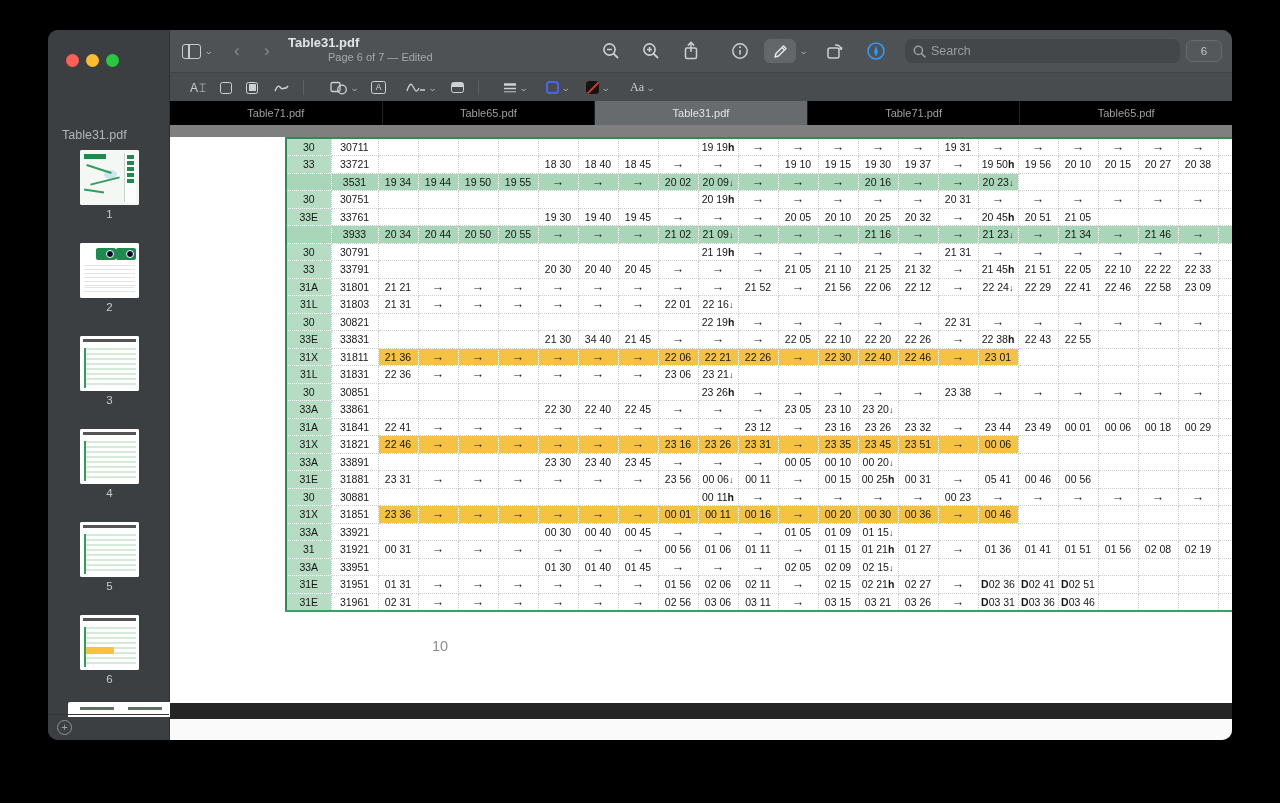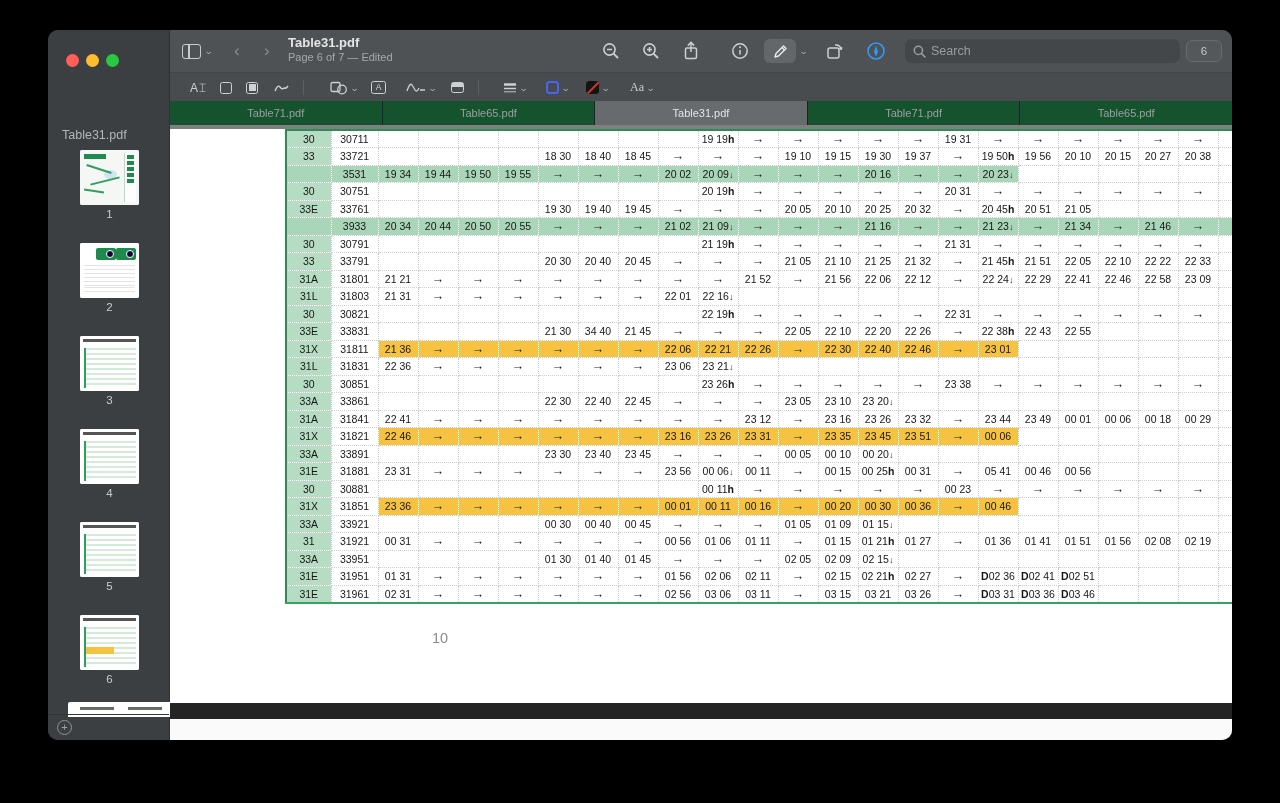--- a/index.html
+++ b/index.html
@@ -54,21 +54,21 @@
   .titlebar { position:relative; height:42px; background:#4f5254; }
   .tb-item { position:absolute; top:0; height:42px; display:flex; align-items:center; color:#c9cacc; }
   .sbtoggle { left:12px; gap:4px; }
   .sbtoggle .glyph { width:19px; height:15px; border:1.6px solid #c9cacb; border-radius:3px; position:relative; }
   .sbtoggle .glyph i { position:absolute; left:5px; top:0; bottom:0; width:1.6px; background:#c9cacb; }
   .chev { font-size:9px; color:#a6a9ab; transform:scaleX(1.3); }
   .nav-back { left:64px; } .nav-fwd { left:94px; }
   .nav-back span, .nav-fwd span { font-size:17px; color:#8a8d8f; }
   .title-block { position:absolute; left:118px; top:5px; }
   .title-block .t { font-size:13px; font-weight:700; color:#e3e4e5; }
-  .title-block .s { font-size:11px; color:#a6a8aa; margin-top:1px; }
+  .title-block .s { font-size:11px; color:#a6a8aa; margin-top:1px;margin-left:40px; }
   .icon-btn { position:absolute; top:10px; width:26px; height:22px; display:flex;
               align-items:center; justify-content:center; }
   .pencil-btn { position:absolute; left:594px; top:9px; width:32px; height:24px;
                 background:#63676a; border-radius:6px; display:flex; align-items:center; justify-content:center; }
   .pencil-chev { position:absolute; left:630px; top:16px; }
   .searchbox { position:absolute; left:735px; top:9px; width:275px; height:24px;
                background:#43474a; border-radius:7px; display:flex; align-items:center;
                padding:0 8px; gap:5px; }
   .searchbox input { background:transparent; border:none; outline:none; color:#dcdddd;
                      font-size:12.5px; width:200px; font-family:"Liberation Sans",sans-serif; }
@@ -88,26 +88,26 @@
             font-size:8.5px; text-align:center; line-height:10px; }
   .g-note { width:13px; height:11px; border:1.4px solid #cfd0d1; border-radius:2.5px; position:relative; }
   .g-note i { position:absolute; left:0; right:0; top:0; height:3.5px; background:#cfd0d1; }
   .g-chip { width:13px; height:13px; border-radius:3.5px; }
   .chip-border { border:2.5px solid #4a63f0; }
   .chip-fill { background:#141414; position:relative; overflow:hidden; }
   .chip-fill i { position:absolute; left:-2px; top:5.5px; width:18px; height:1.8px; background:#d03a2e; transform:rotate(-45deg); }
   .g-aa { font-size:12px;font-family:Liberation Serif, serif; }
 
   .tabbar { height:24px; background:#1f2223; display:flex; gap:1px; }
-  .tab { flex:1; background:#14532d; color:#9d9fa0; font-size:11px;
+  .tab { flex:1; background:#000000; color:#9d9fa0; font-size:11px;
          display:flex; align-items:center; justify-content:center; }
   .tab.active { background:#676b6d; color:#e4e5e6; }
 
   .content { position:absolute; top:95px; bottom:0; left:0; right:0; background:#7f7f7f; overflow:hidden; }
-  .page { position:absolute; left:0; top:4px; width:100%; height:578px; background:#ffffff; }
+  .page { position:absolute; left:0; top:12px; width:100%; height:578px; background:#ffffff; }
   .page-gap { position:absolute; left:0; top:578px; width:100%; height:16px; background:#242424; }
   .page2 { position:absolute; left:0; top:594px; bottom:0; width:100%; background:#fafafa; }
   .pagenum { position:absolute; left:262px; top:501px; font-size:14.5px; color:#8d8d8d; }
 
   
   .ttwrap { position:absolute; left:115px; top:0; width:947px; height:476px; overflow:hidden; }
   table.tt { border-collapse:collapse; table-layout:fixed; width:972px; height:473px;
              border-left:2.5px solid #2e8b57; border-top:2.5px solid #2e8b57;
              border-bottom:2.5px solid #38a263; }
   .col-route { width:45px; } .col-code { width:47px; } .col-t { width:40px; }

